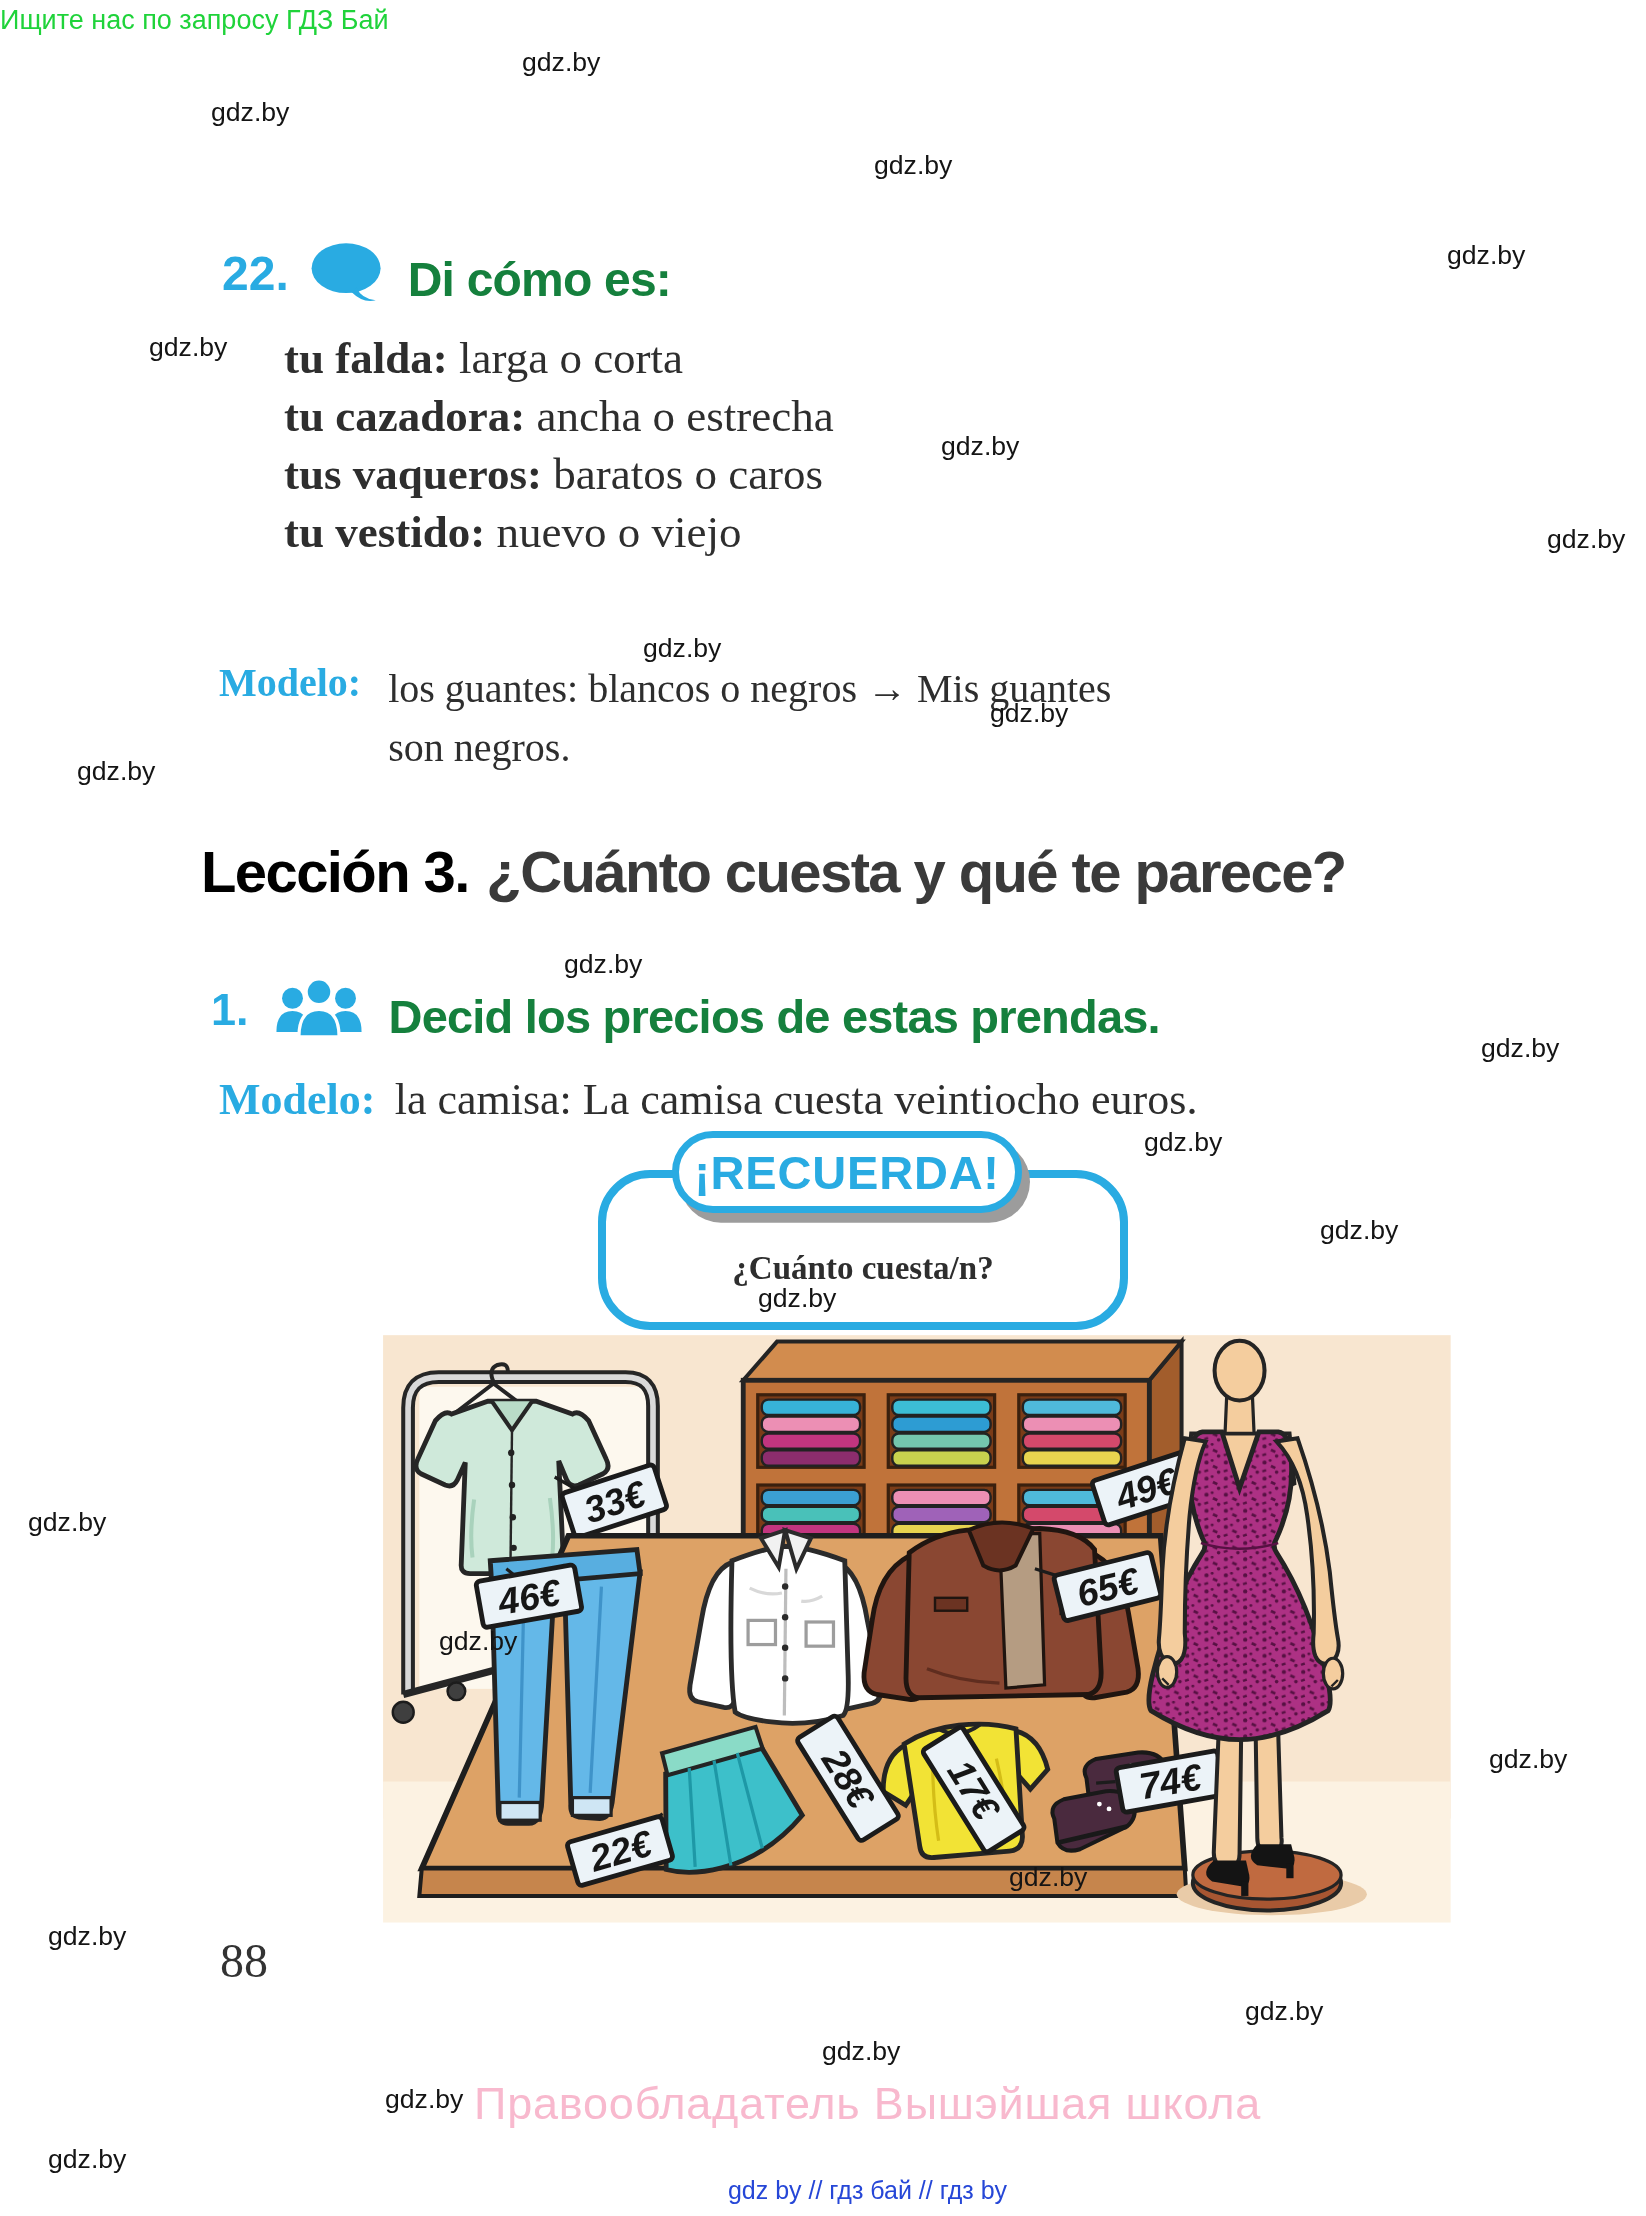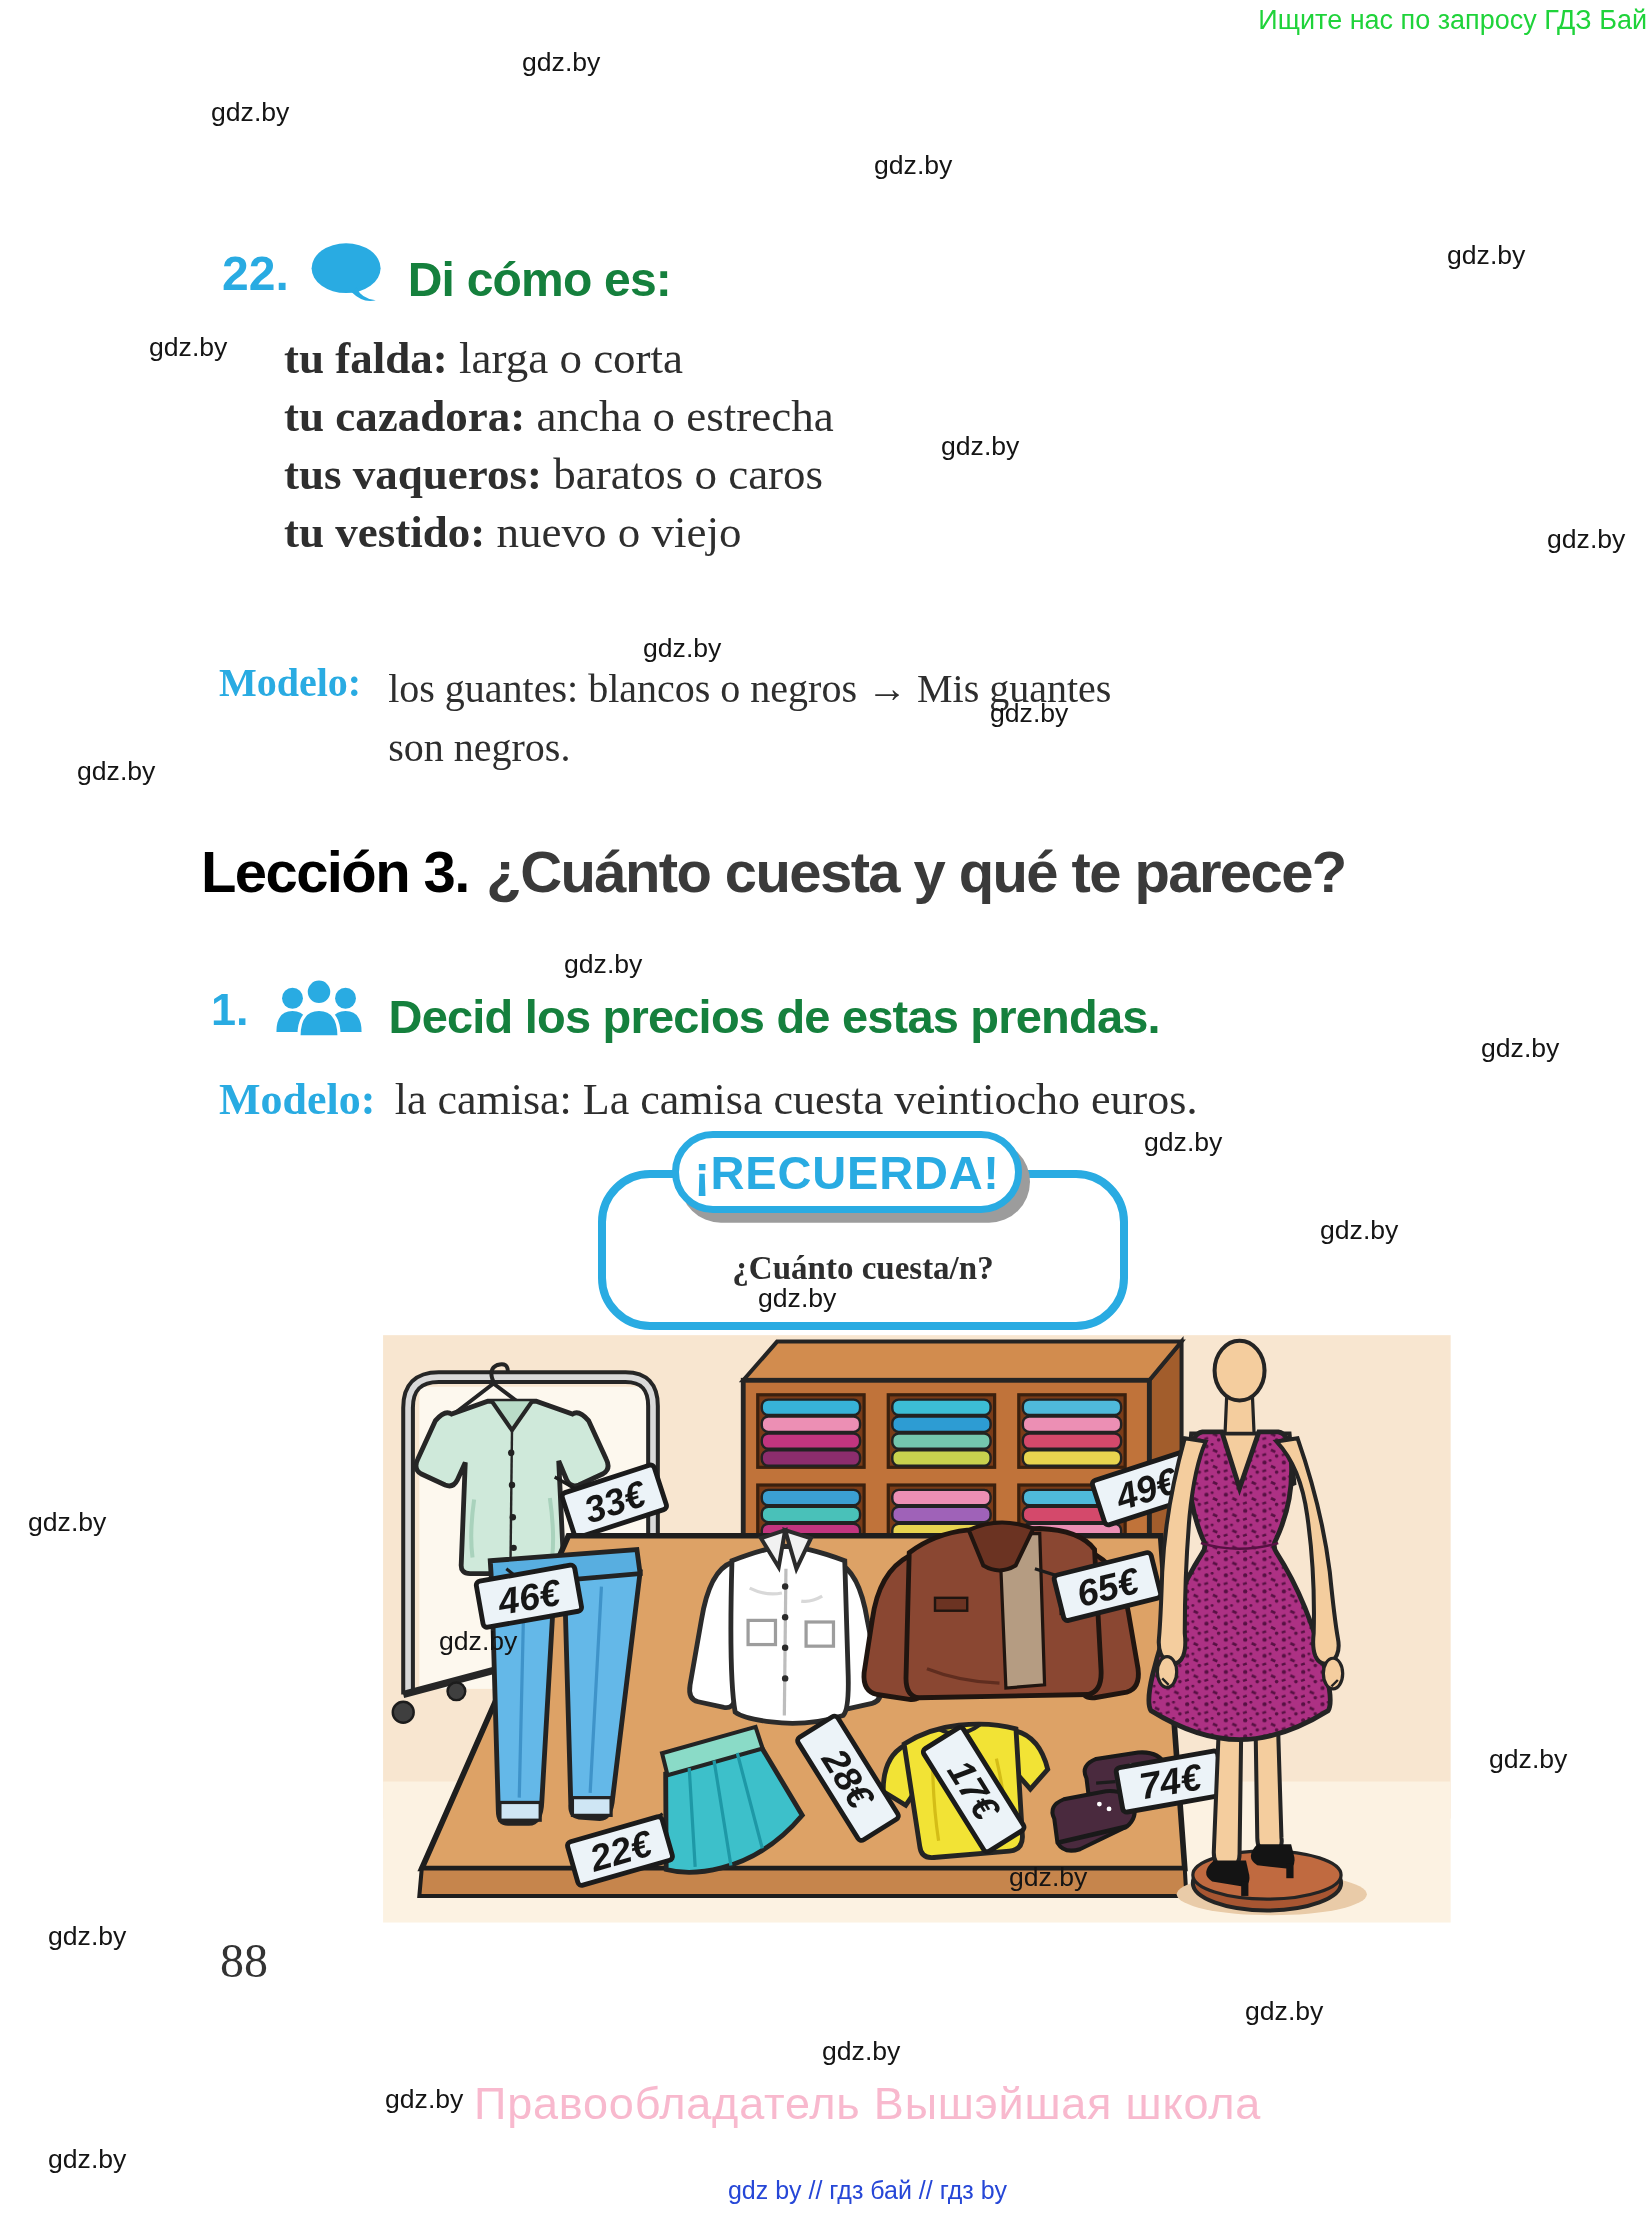--- a/index.html
+++ b/index.html
@@ -6,21 +6,21 @@
   body {
     width:1647px; height:2216px; position:relative; background:#ffffff;
     font-family:"Liberation Serif", serif; overflow:hidden;
   }
   .abs { position:absolute; }
   .wm {
     position:absolute; font-family:"Liberation Sans", sans-serif;
     font-size:26.6px; color:#141414; white-space:nowrap; z-index:40;
   }
   .promo {
-    position:absolute; top:4.8px; left:0; width:100%; text-align:right;
+    position:absolute; top:4.8px; left:0; width:100%; text-align:left;
     font-family:"Liberation Sans", sans-serif; font-size:27px; color:#1fd33a;
   }
   .ex-row { position:absolute; display:flex; align-items:center; white-space:nowrap; }
   .ex-num {
     color:#29abe2; font-family:"Liberation Sans", sans-serif;
     font-weight:bold; font-size:48px;
   }
   .ex-title {
     color:#15803d; font-family:"Liberation Sans", sans-serif;
     font-weight:bold; font-size:48px; letter-spacing:-0.8px;margin-top:13px;

